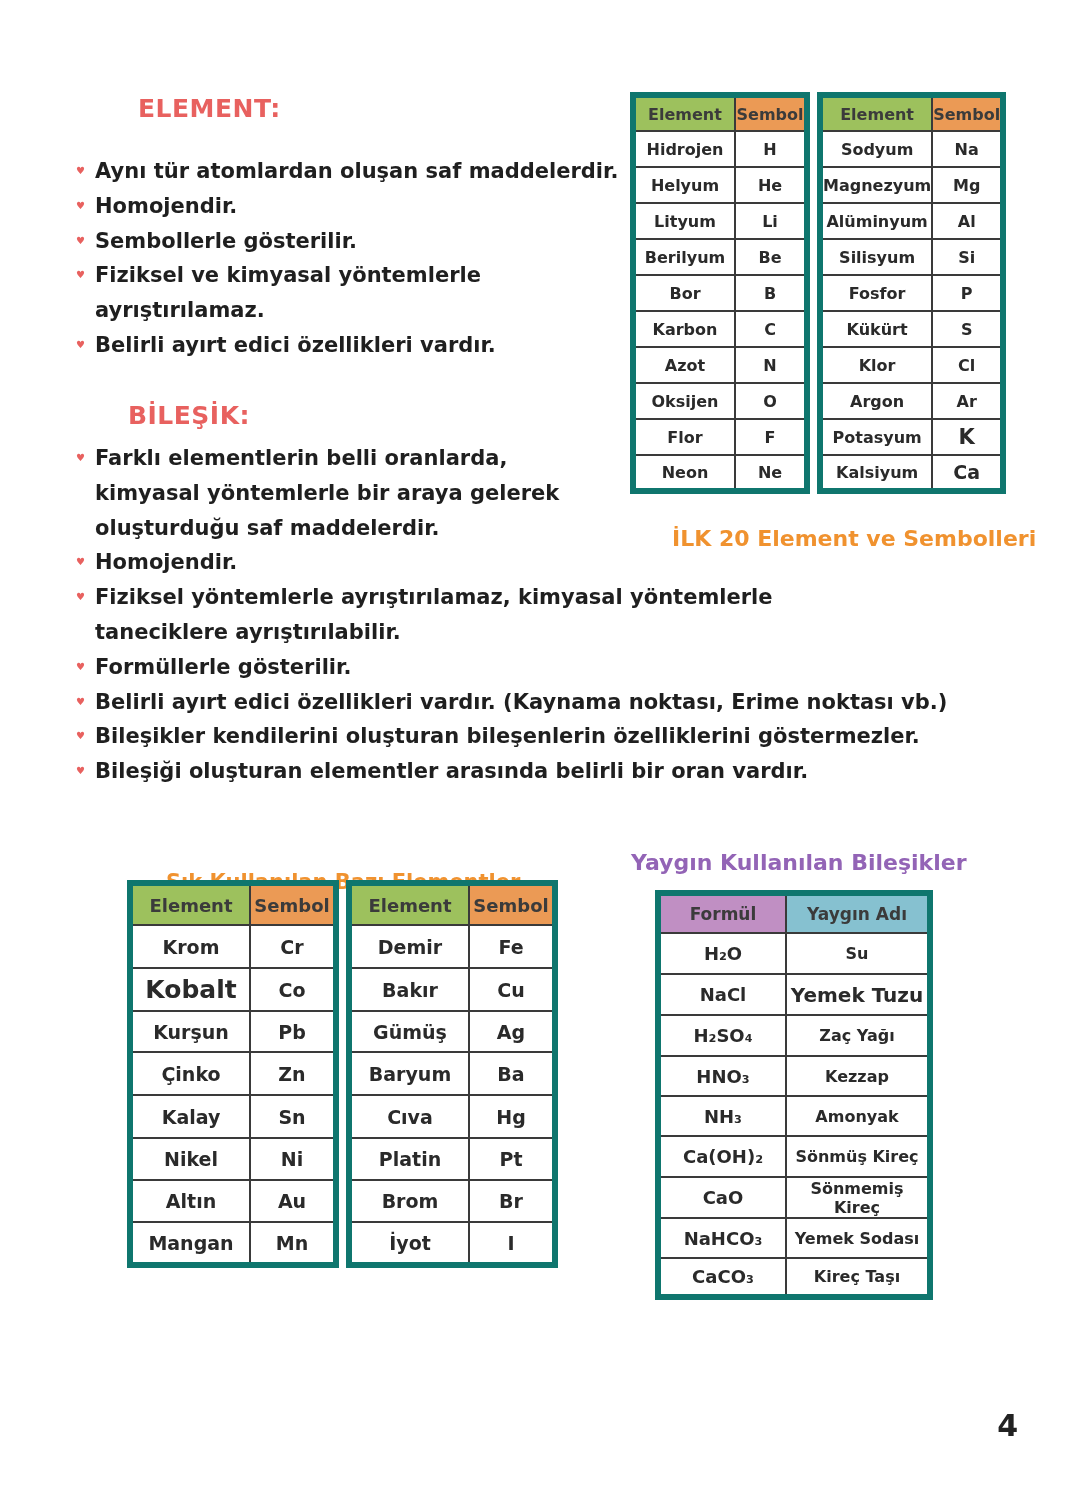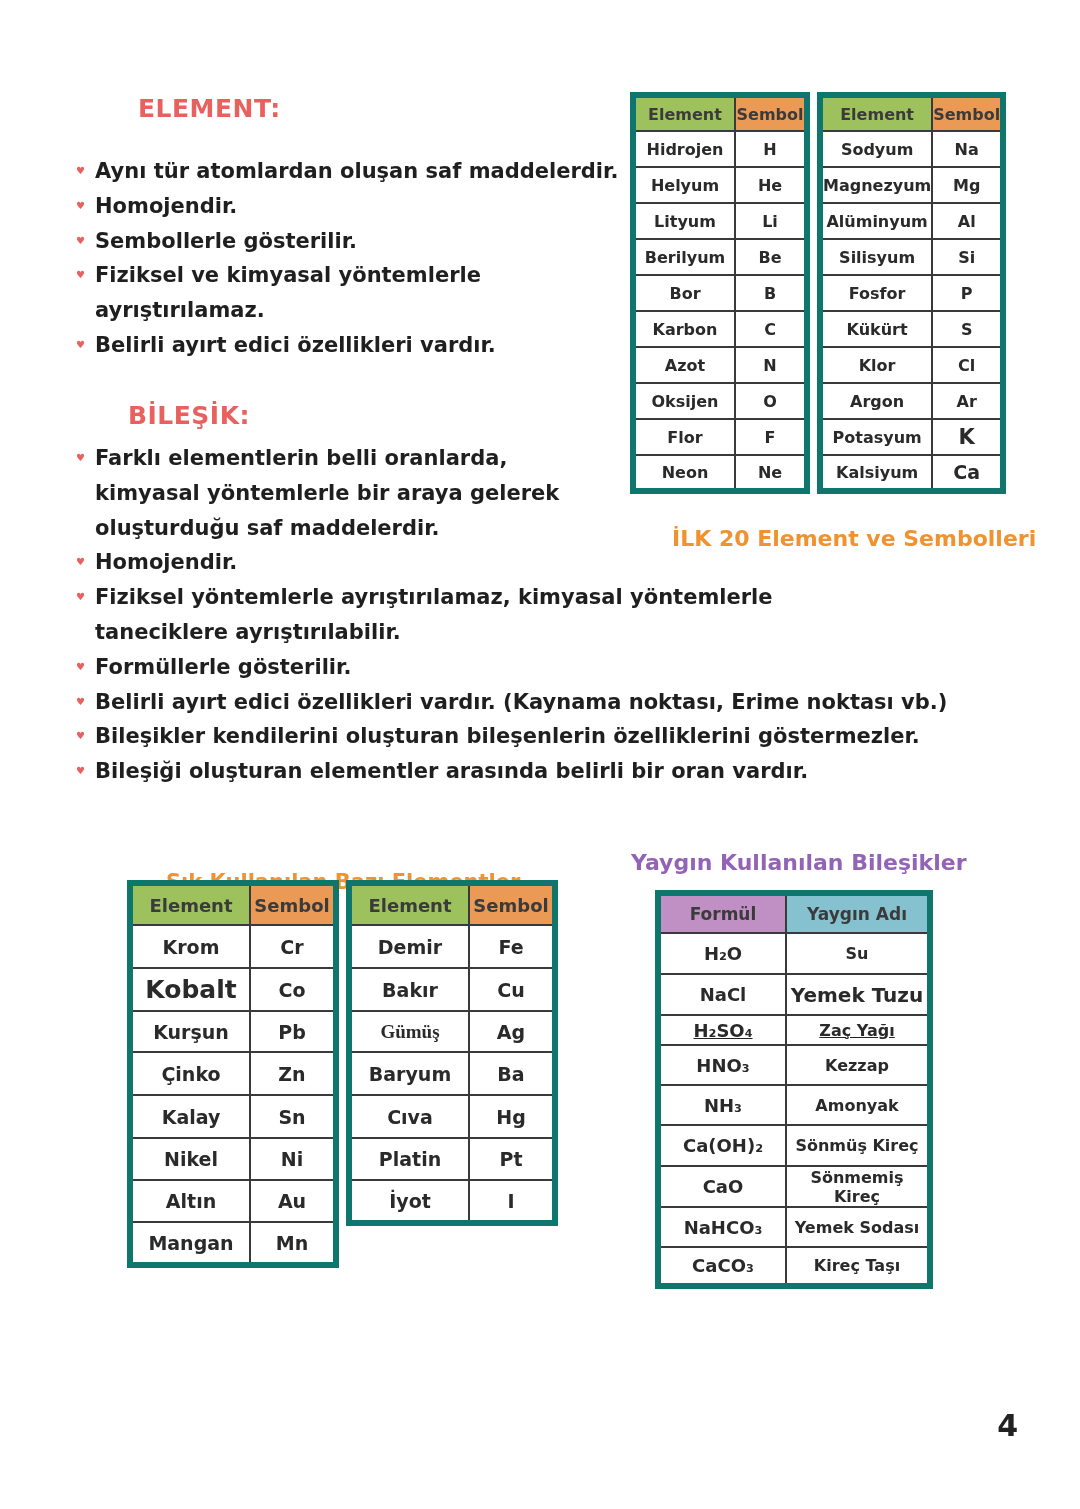--- a/index.html
+++ b/index.html
@@ -200,34 +200,38 @@
   </tr>
   <tr style="height:43px;">
         <td style="font-size:19px;">Demir</td>
         <td style="font-size:19px;margin-left:37px;">Fe</td>
       </tr>
   <tr style="height:43px;">
         <td style="font-size:19px;">Bakır</td>
         <td style="font-size:19px;">Cu</td>
       </tr>
   <tr style="height:41px;">
-        <td style="font-size:19px;font-family:Liberation Serif, serif;">Gümüş</td>
+        <td style="font-size:19px;">Gümüş</td>
         <td style="font-size:19px;">Ag</td>
       </tr>
   <tr style="height:43px;">
         <td style="font-size:19px;">Baryum</td>
         <td style="font-size:19px;">Ba</td>
       </tr>
   <tr style="height:43px;">
         <td style="font-size:19px;">Cıva</td>
         <td style="font-size:19px;">Hg</td>
       </tr>
   <tr style="height:42px;">
         <td style="font-size:19px;">Platin</td>
         <td style="font-size:19px;">Pt</td>
+      </tr>
+  <tr style="height:42px;">
+        <td style="font-size:19px;">Brom</td>
+        <td style="font-size:19px;">Br</td>
       </tr>
   <tr style="height:43px;">
         <td style="font-size:19px;">İyot</td>
         <td style="font-size:19px;">I</td>
       </tr>
 </tbody>
   </table>
 
 <div class="caption cap-purple" style="left:631px; top:850px; font-size:22px;">Yaygın Kullanılan Bileşikler</div>
 
@@ -238,21 +242,21 @@
     <th class="th-blue" style="font-size:17px;">Yaygın Adı</th>
   </tr>
   <tr style="height:41px;">
         <td style="font-size:18px;">H₂O</td>
         <td style="font-size:16px;">Su</td>
       </tr>
   <tr style="height:41px;">
         <td style="font-size:18px;">NaCl</td>
         <td style="font-size:20px;margin-left:8px;">Yemek Tuzu</td>
       </tr>
-  <tr style="height:30px;text-decoration:underline;">
+  <tr style="height:41px;">
         <td style="font-size:18px;">H₂SO₄</td>
         <td style="font-size:16px;">Zaç Yağı</td>
       </tr>
   <tr style="height:40px;">
         <td style="font-size:18px;">HNO₃</td>
         <td style="font-size:16px;margin-top:46px;">Kezzap</td>
       </tr>
   <tr style="height:40px;">
         <td style="font-size:18px;">NH₃</td>
         <td style="font-size:16px;">Amonyak</td>

